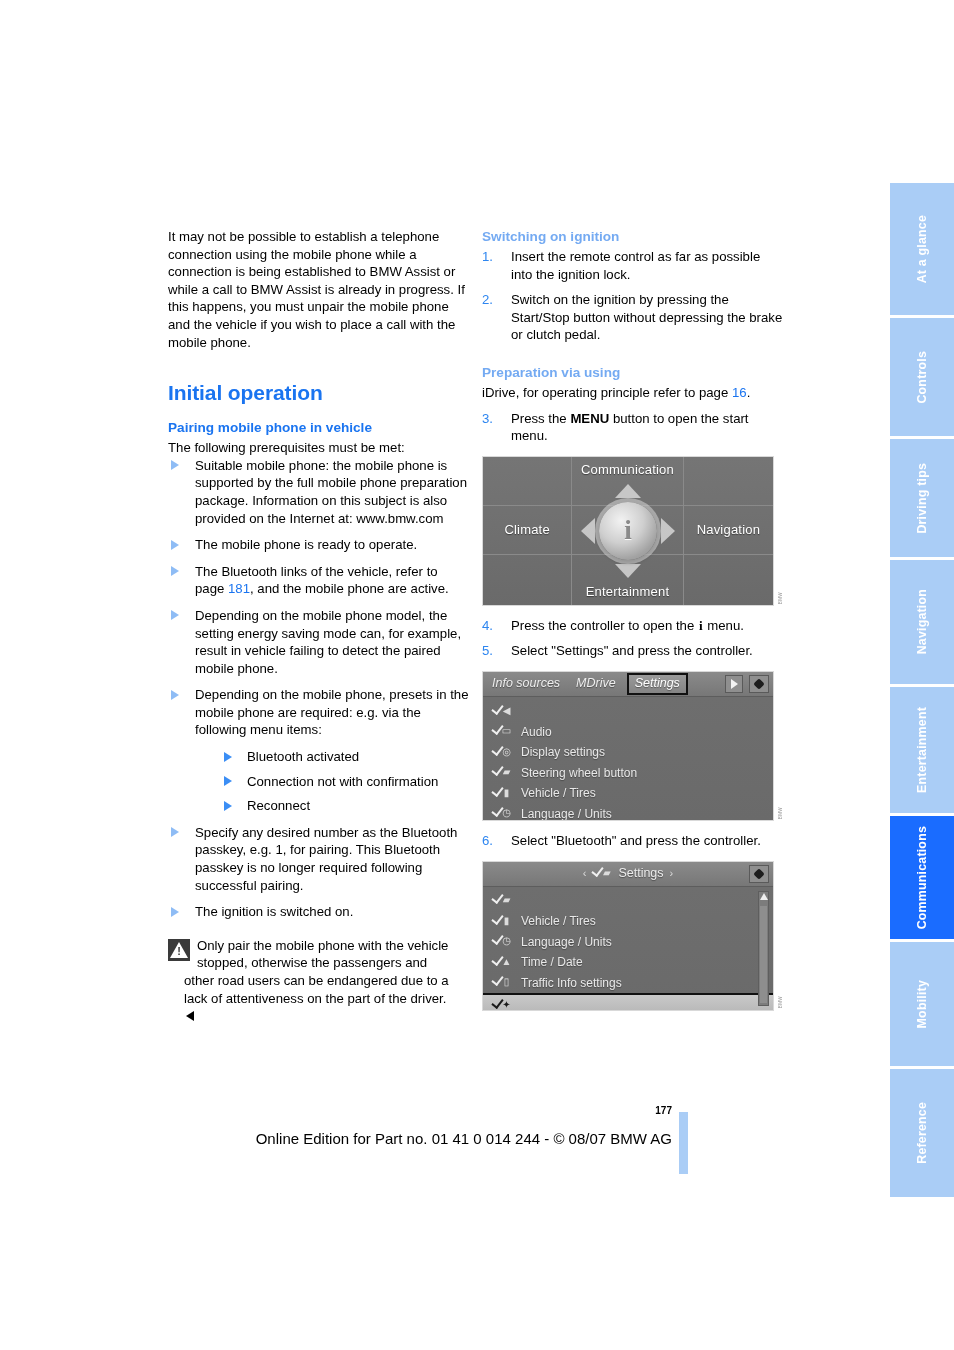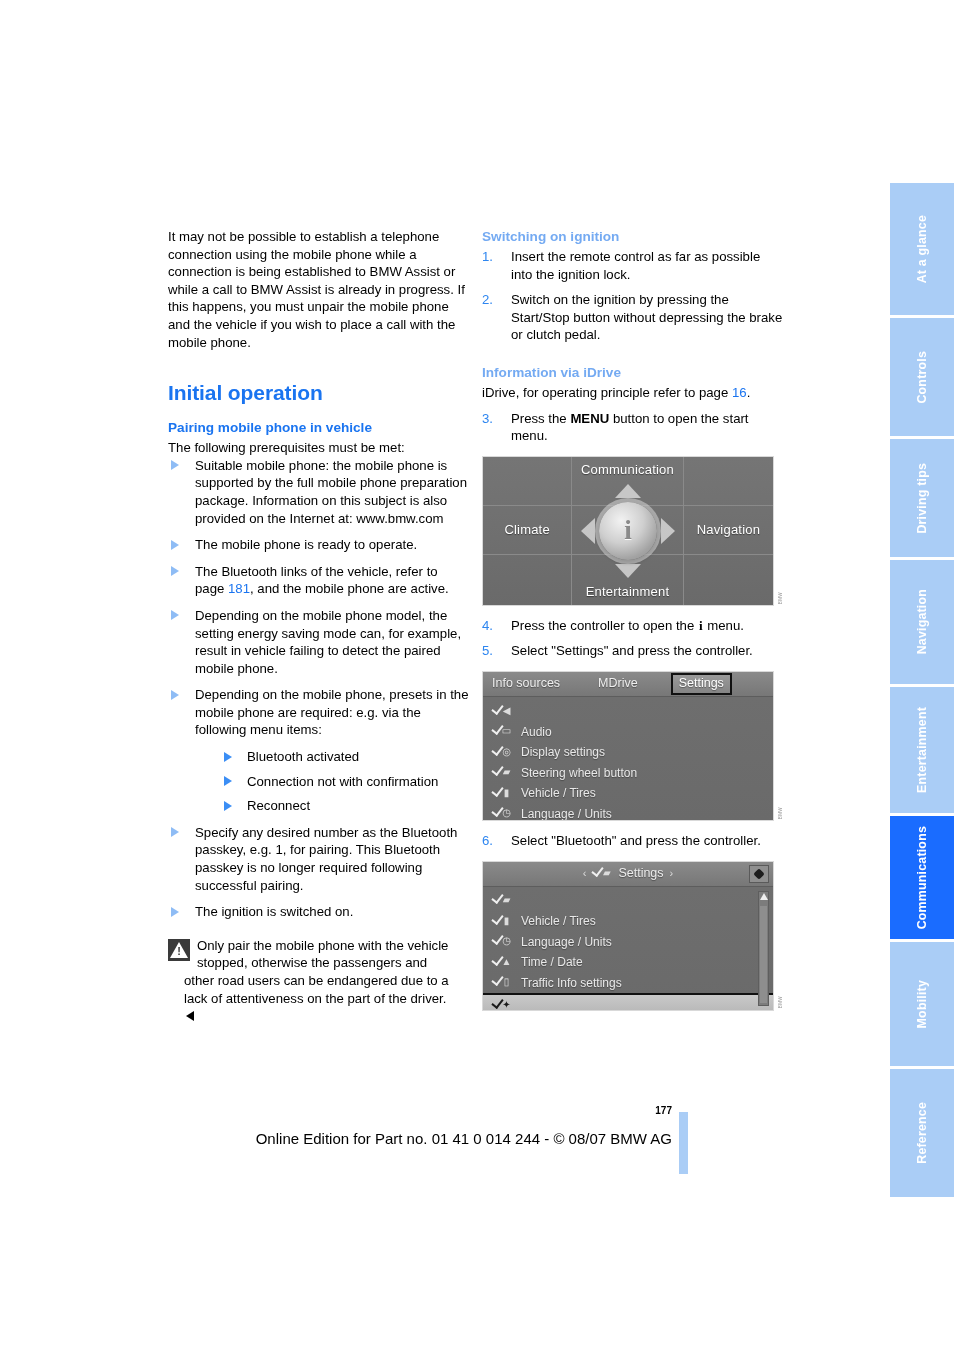--- a/index.html
+++ b/index.html
@@ -284,22 +284,23 @@
   }
 
   
   .tabbar {
     height: 24px;
     background: linear-gradient(180deg,#8a8a8a 0%,#777 100%);
     border-bottom: 1px solid #5d5d5d;
     display: flex;
     align-items: center;
     padding: 0 4px;
-    gap: 28px;
-    position: relative;
+    gap: 6px;
+    position: relative;
+    font-style: italic;
   }
   .tabbar .tab {
     font-size: 12.5px;
     color: #efefef;
     padding: 1px 5px;
     white-space: nowrap;
     text-shadow: 0 1px 1px rgba(0,0,0,.4);
   }
   .tabbar .tab.sel {
     background: linear-gradient(180deg,#9a9a9a,#848484);
@@ -557,21 +558,21 @@
       <li>
         <span class="num">1.</span>
         <span>Insert the remote control as far as possible into the ignition lock.</span>
       </li>
       <li>
         <span class="num">2.</span>
         <span>Switch on the ignition by pressing the Start/Stop button without depressing the brake or clutch pedal.</span>
       </li>
     </ol>
 
-    <h2 class="sub-title light" style="margin-top:20px">Information via iDrive</h2>
+    <h2 class="sub-title light" style="margin-top:20px">Preparation via using</h2>
 
     <p class="body"><span>iDrive, for operating principle refer to page </span><span class="pg-ref">16</span><span>.</span></p>
 
     <ol class="nl" style="margin-top:8px">
       <li>
         <span class="num">3.</span>
         <span><span>Press the </span><span class="kb">MENU</span><span> button to open the start menu.</span></span>
       </li>
     </ol>
 

